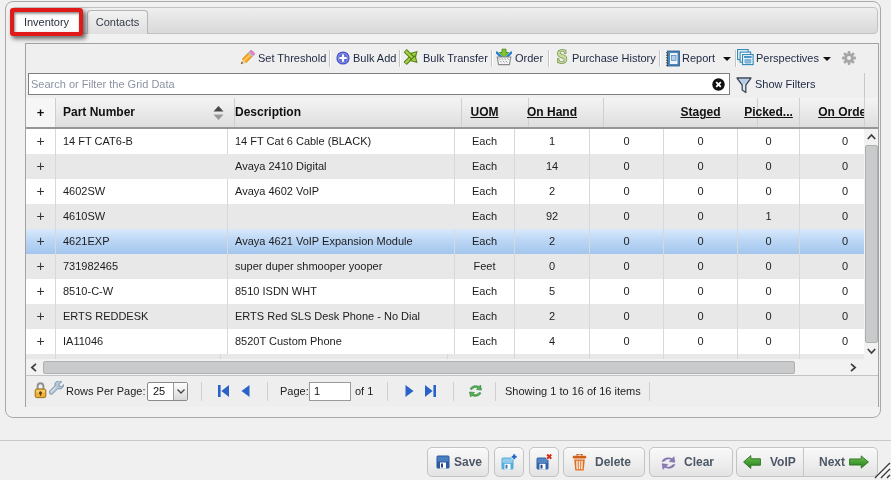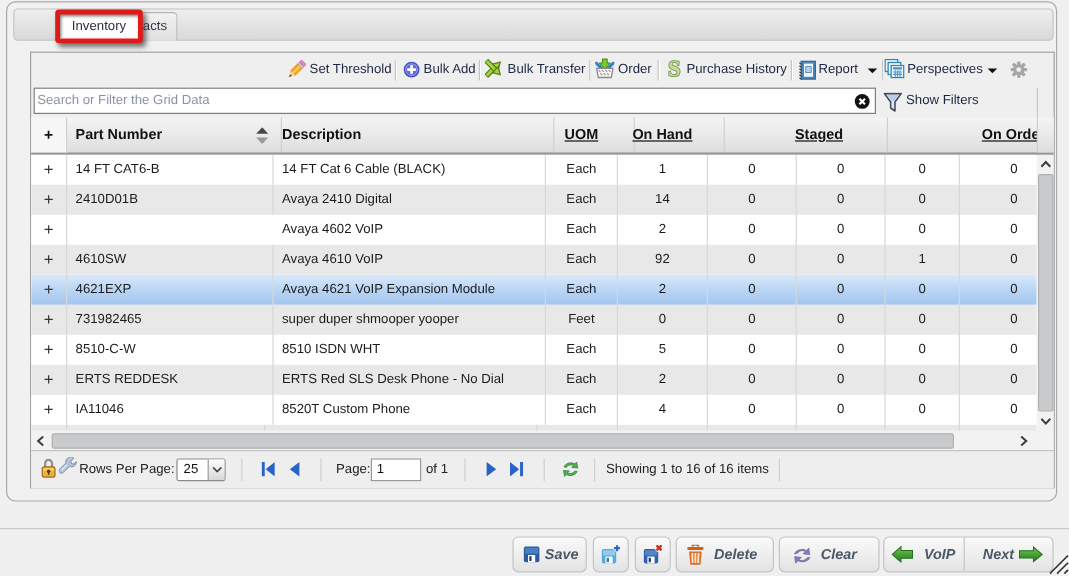--- a/index.html
+++ b/index.html
@@ -10,21 +10,21 @@
   #panel{left:5px;top:1px;width:874px;height:415px;border:1px solid #a9a9a9;
          border-radius:8px;background:#f1f1f2;}
   #tabstrip{left:11px;top:7px;width:865px;height:25px;border:1px solid #c2c2c2;
             border-radius:4px;background:linear-gradient(#eeeeee,#d9d9d9);}
   #tab-contacts{left:87px;top:10px;width:59px;height:23px;border:1px solid #b5b5b5;
                 border-bottom:none;border-radius:4px 4px 0 0;
                 background:linear-gradient(#f2f2f2,#dfdfdf);
                 font-size:11px;color:#333a47;text-align:center;line-height:23px;}
   #redbox{left:10px;top:8px;width:65px;height:20px;border:4px solid #e01a18;border-radius:3px;
           background:#fdfdfd;box-shadow:2.5px 3px 4px rgba(45,45,45,.65), inset 1px 1.5px 2.5px rgba(20,20,20,.55);
-          font-size:11px;color:#2a3040;text-align:center;line-height:20px;margin-left:36px;}
+          font-size:11px;color:#2a3040;text-align:center;line-height:20px;}
   
   #gp{left:25px;top:43px;width:852px;height:362px;border:1px solid #a2a2a2;
       background:#efeff0;}
   
   #tbar{left:0;top:0;width:852px;height:29px;}
   .tbtxt{position:absolute;top:0;height:29px;line-height:29px;font-size:11px;color:#1d2740;white-space:nowrap;}
   .tsep{position:absolute;top:6px;width:1px;height:17px;background:#c4c4c4;border-right:1px solid #fff;}
   .dd{position:absolute;top:13px;width:0;height:0;border-left:4px solid transparent;
       border-right:4px solid transparent;border-top:4px solid #111;}
   
@@ -51,21 +51,21 @@
   .thumb{position:absolute;background:#c9cacb;border:1px solid #b0b0b0;border-radius:2px;}
   
   #pager{left:0;top:331px;width:852px;height:31px;border-top:1px solid #c3c3c3;background:#eeeeef;}
   .ptxt{position:absolute;top:0;height:31px;line-height:31px;font-size:11px;color:#222;white-space:nowrap;}
   .psep{position:absolute;top:6px;width:1px;height:19px;background:#cfcfcf;}
   
   #botline{left:0;top:440px;width:891px;height:1px;background:#c9c9c9;}
   .btn{position:absolute;top:447px;height:28px;border:1px solid #c3c3c3;border-radius:5px;
        background:linear-gradient(#f9f9f9,#efeff0 48%,#e3e3e4);
        box-shadow:0 1px 0 rgba(255,255,255,.6) inset;}
-  .btxt{position:absolute;top:0;height:28px;line-height:28px;font-weight:bold;font-size:12px;color:#4c5866;font-style:italic;}
+  .btxt{position:absolute;top:0;height:28px;line-height:28px;font-weight:bold;font-size:12px;color:#4c5866;}
 </style></head>
 <body>
 <div class="abs" id="panel"></div>
 <div class="abs" id="tabstrip"></div>
 <div class="abs" id="tab-contacts">Contacts</div>
 <div class="abs" id="redbox">Inventory</div>
 
 <div class="abs" id="gp">
 
   <div class="abs" id="searchbox">Search or Filter the Grid Data</div>
@@ -161,21 +161,22 @@
   </svg>
   <span class="abs" id="sftxt">Show Filters</span>
   <div class="abs" style="left:838px;top:29px;width:1px;height:25px;background:#c8c8c8"></div>
 
   <div class="abs" id="ghead">
     <div class="hc" style="left:0;width:29px;background:#f6f6f6;text-align:center;font-size:13px">+</div>
     <div class="hc" style="left:30px;width:171px;padding-left:7px">Part Number</div>
     <div class="hc" style="left:202px;width:226px;padding-left:7px">Description</div>
     <div class="hc hcc" style="left:429px;width:59px;padding-right:14px">UOM</div>
     <div class="hc hcc" style="left:489px;width:74px;padding-right:14px">On Hand</div>
-    <div class="hc hcc" style="left:620px;width:73px;padding-right:20px">Staged</div>
+    <div class="hc hcc" style="left:638px;width:73px;padding-right:20px">Staged</div>
+    <div class="hc hcc" style="left:712px;width:61px;">Picked...</div>
     <div class="hc hcc" style="left:774px;width:89px;border-right:none;padding-right:10px">On Order</div>
     <div class="hc" style="left:838px;width:13px;border-right:none;border-left:1px solid #cfcfcf;background:linear-gradient(#f4f4f4,#dedede)"></div>
     <svg class="abs" style="left:187px;top:8px" width="11" height="14" viewBox="0 0 11 14">
       <polygon points="5.5,0 10.5,5.5 0.5,5.5" fill="#474747"></polygon>
       <polygon points="0.5,8.5 10.5,8.5 5.5,14" fill="#999"></polygon>
     </svg>
   </div>
 
   <div class="abs" id="gbody">
     <div class="row" style="top:0">
@@ -184,43 +185,42 @@
       <div class="cell" style="left:202px;width:219px;padding-left:7px">14 FT Cat 6 Cable (BLACK)</div>
       <div class="cell cc" style="left:429px;width:59px">Each</div>
       <div class="cell cc" style="left:489px;width:74px">1</div>
       <div class="cell cc" style="left:564px;width:73px">0</div>
       <div class="cell cc" style="left:638px;width:73px">0</div>
       <div class="cell cc" style="left:712px;width:61px">0</div>
       <div class="cell cc" style="left:774px;width:90px;border-right:none">0</div>
     </div>
     <div class="row g" style="top:25px">
       <div class="cell plus" style="left:0;width:29px">+</div>
-      <div class="cell" style="left:30px;width:164px;padding-left:7px">2410D01B</div>
       <div class="cell" style="left:202px;width:219px;padding-left:7px">Avaya 2410 Digital</div>
       <div class="cell cc" style="left:429px;width:59px">Each</div>
       <div class="cell cc" style="left:489px;width:74px">14</div>
       <div class="cell cc" style="left:564px;width:73px">0</div>
       <div class="cell cc" style="left:638px;width:73px">0</div>
       <div class="cell cc" style="left:712px;width:61px">0</div>
       <div class="cell cc" style="left:774px;width:90px;border-right:none">0</div>
     </div>
     <div class="row" style="top:50px">
       <div class="cell plus" style="left:0;width:29px">+</div>
+      <div class="cell" style="left:30px;width:164px;padding-left:7px">4602SW</div>
       <div class="cell" style="left:202px;width:219px;padding-left:7px">Avaya 4602 VoIP</div>
       <div class="cell cc" style="left:429px;width:59px">Each</div>
       <div class="cell cc" style="left:489px;width:74px">2</div>
       <div class="cell cc" style="left:564px;width:73px">0</div>
       <div class="cell cc" style="left:638px;width:73px">0</div>
       <div class="cell cc" style="left:712px;width:61px">0</div>
       <div class="cell cc" style="left:774px;width:90px;border-right:none">0</div>
     </div>
     <div class="row g" style="top:75px">
       <div class="cell plus" style="left:0;width:29px">+</div>
       <div class="cell" style="left:30px;width:164px;padding-left:7px">4610SW</div>
-      <div class="cell" style="left:202px;width:219px;padding-left:7px">Avaya 4610 VoIP</div>
       <div class="cell cc" style="left:429px;width:59px">Each</div>
       <div class="cell cc" style="left:489px;width:74px">92</div>
       <div class="cell cc" style="left:564px;width:73px">0</div>
       <div class="cell cc" style="left:638px;width:73px">0</div>
       <div class="cell cc" style="left:712px;width:61px">1</div>
       <div class="cell cc" style="left:774px;width:90px;border-right:none">0</div>
     </div>
     <div class="row sel" style="top:100px">
       <div class="cell plus" style="left:0;width:29px">+</div>
       <div class="cell" style="left:30px;width:164px;padding-left:7px">4621EXP</div>

